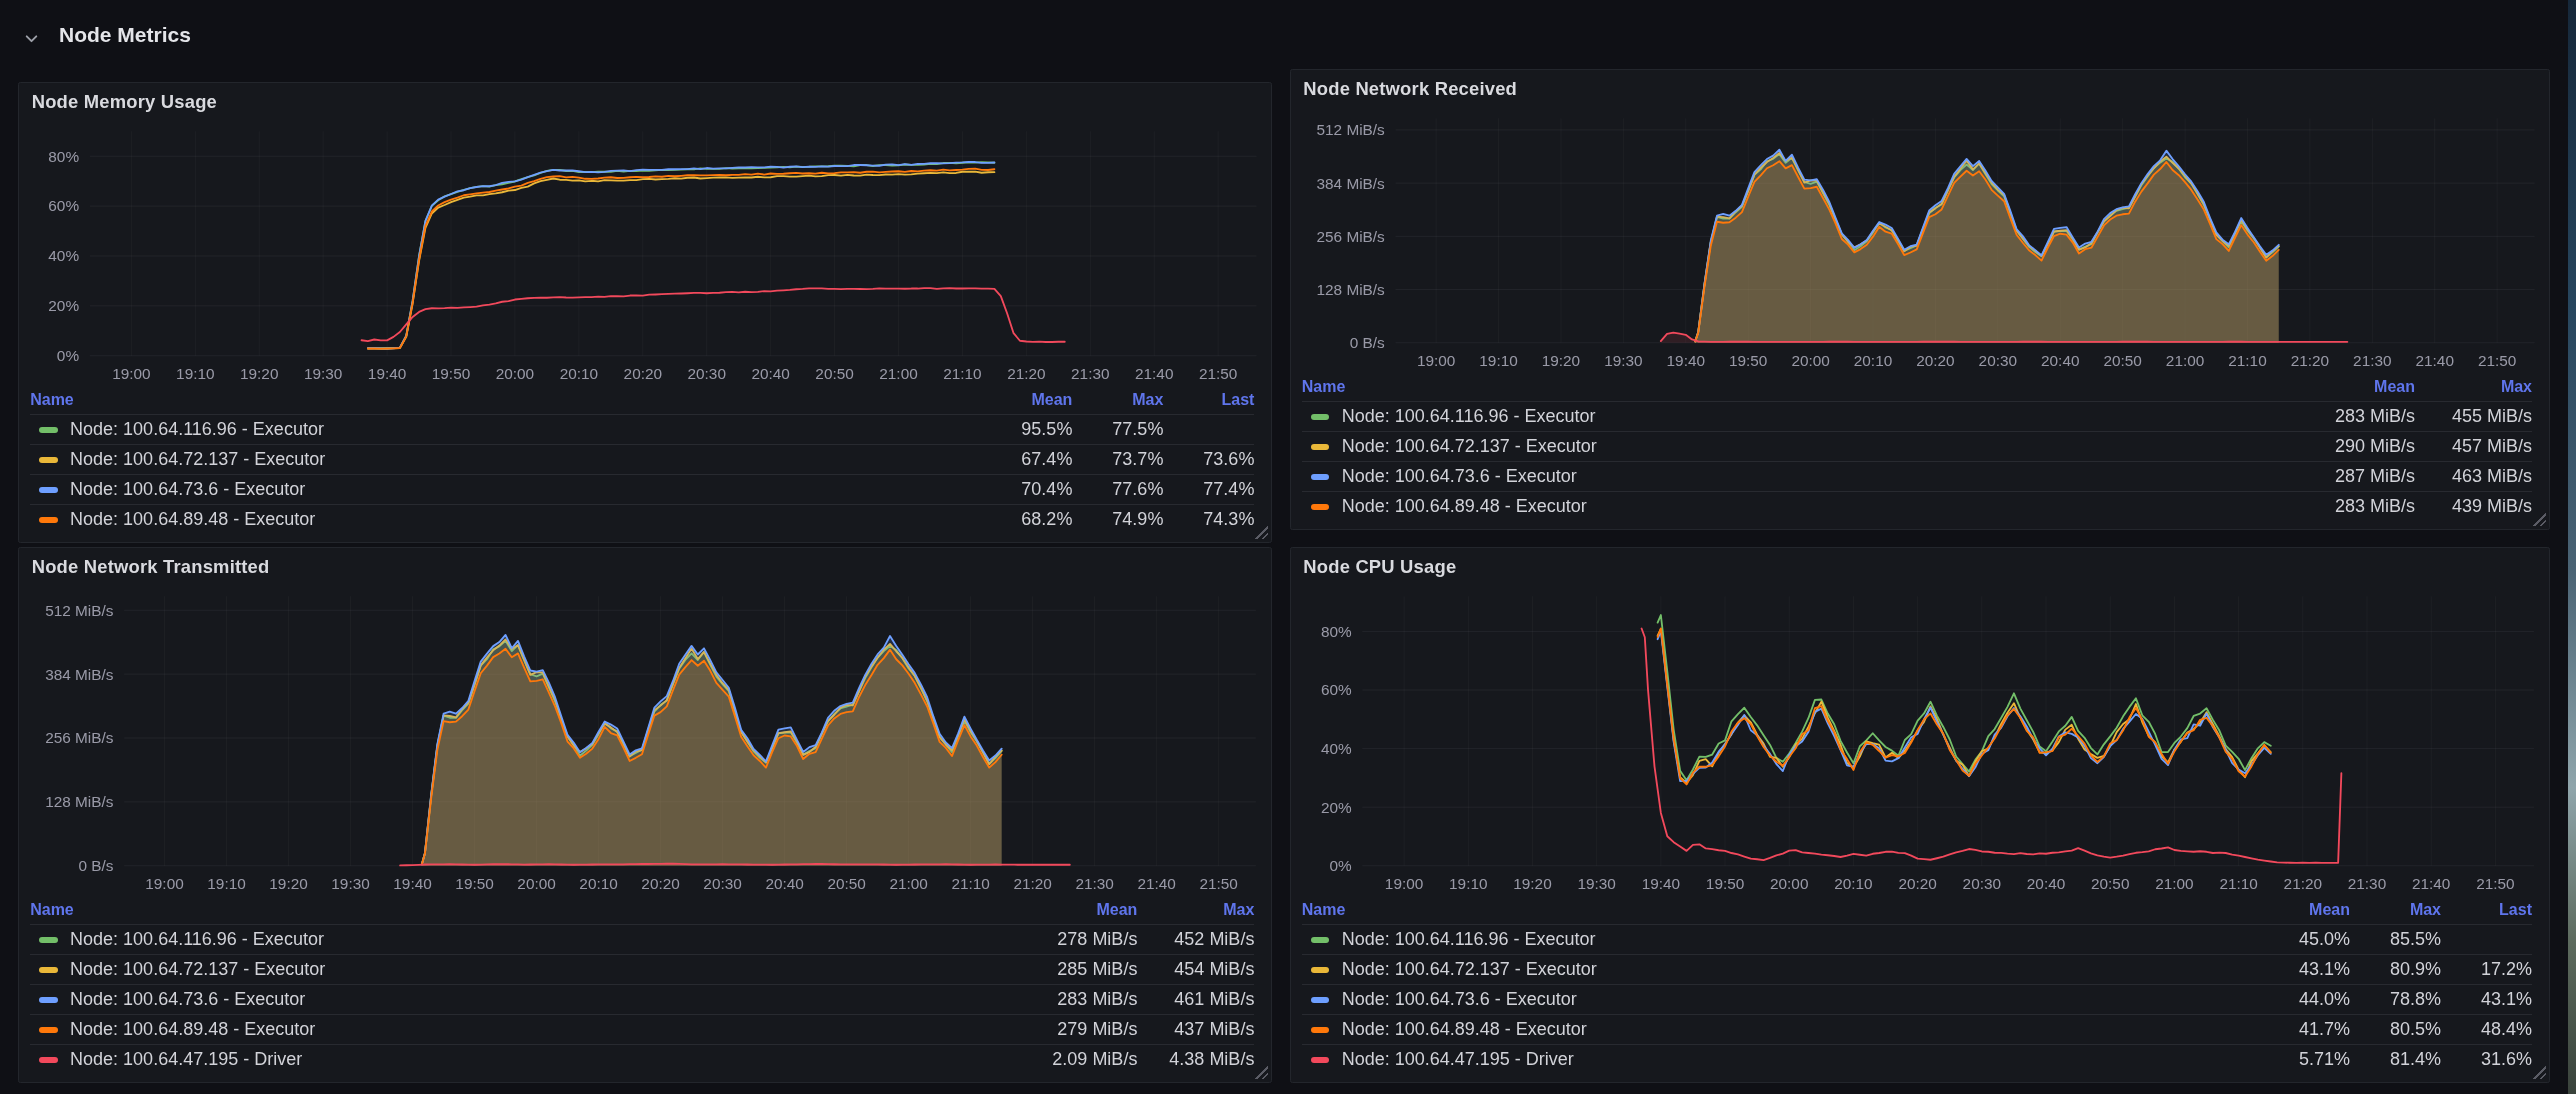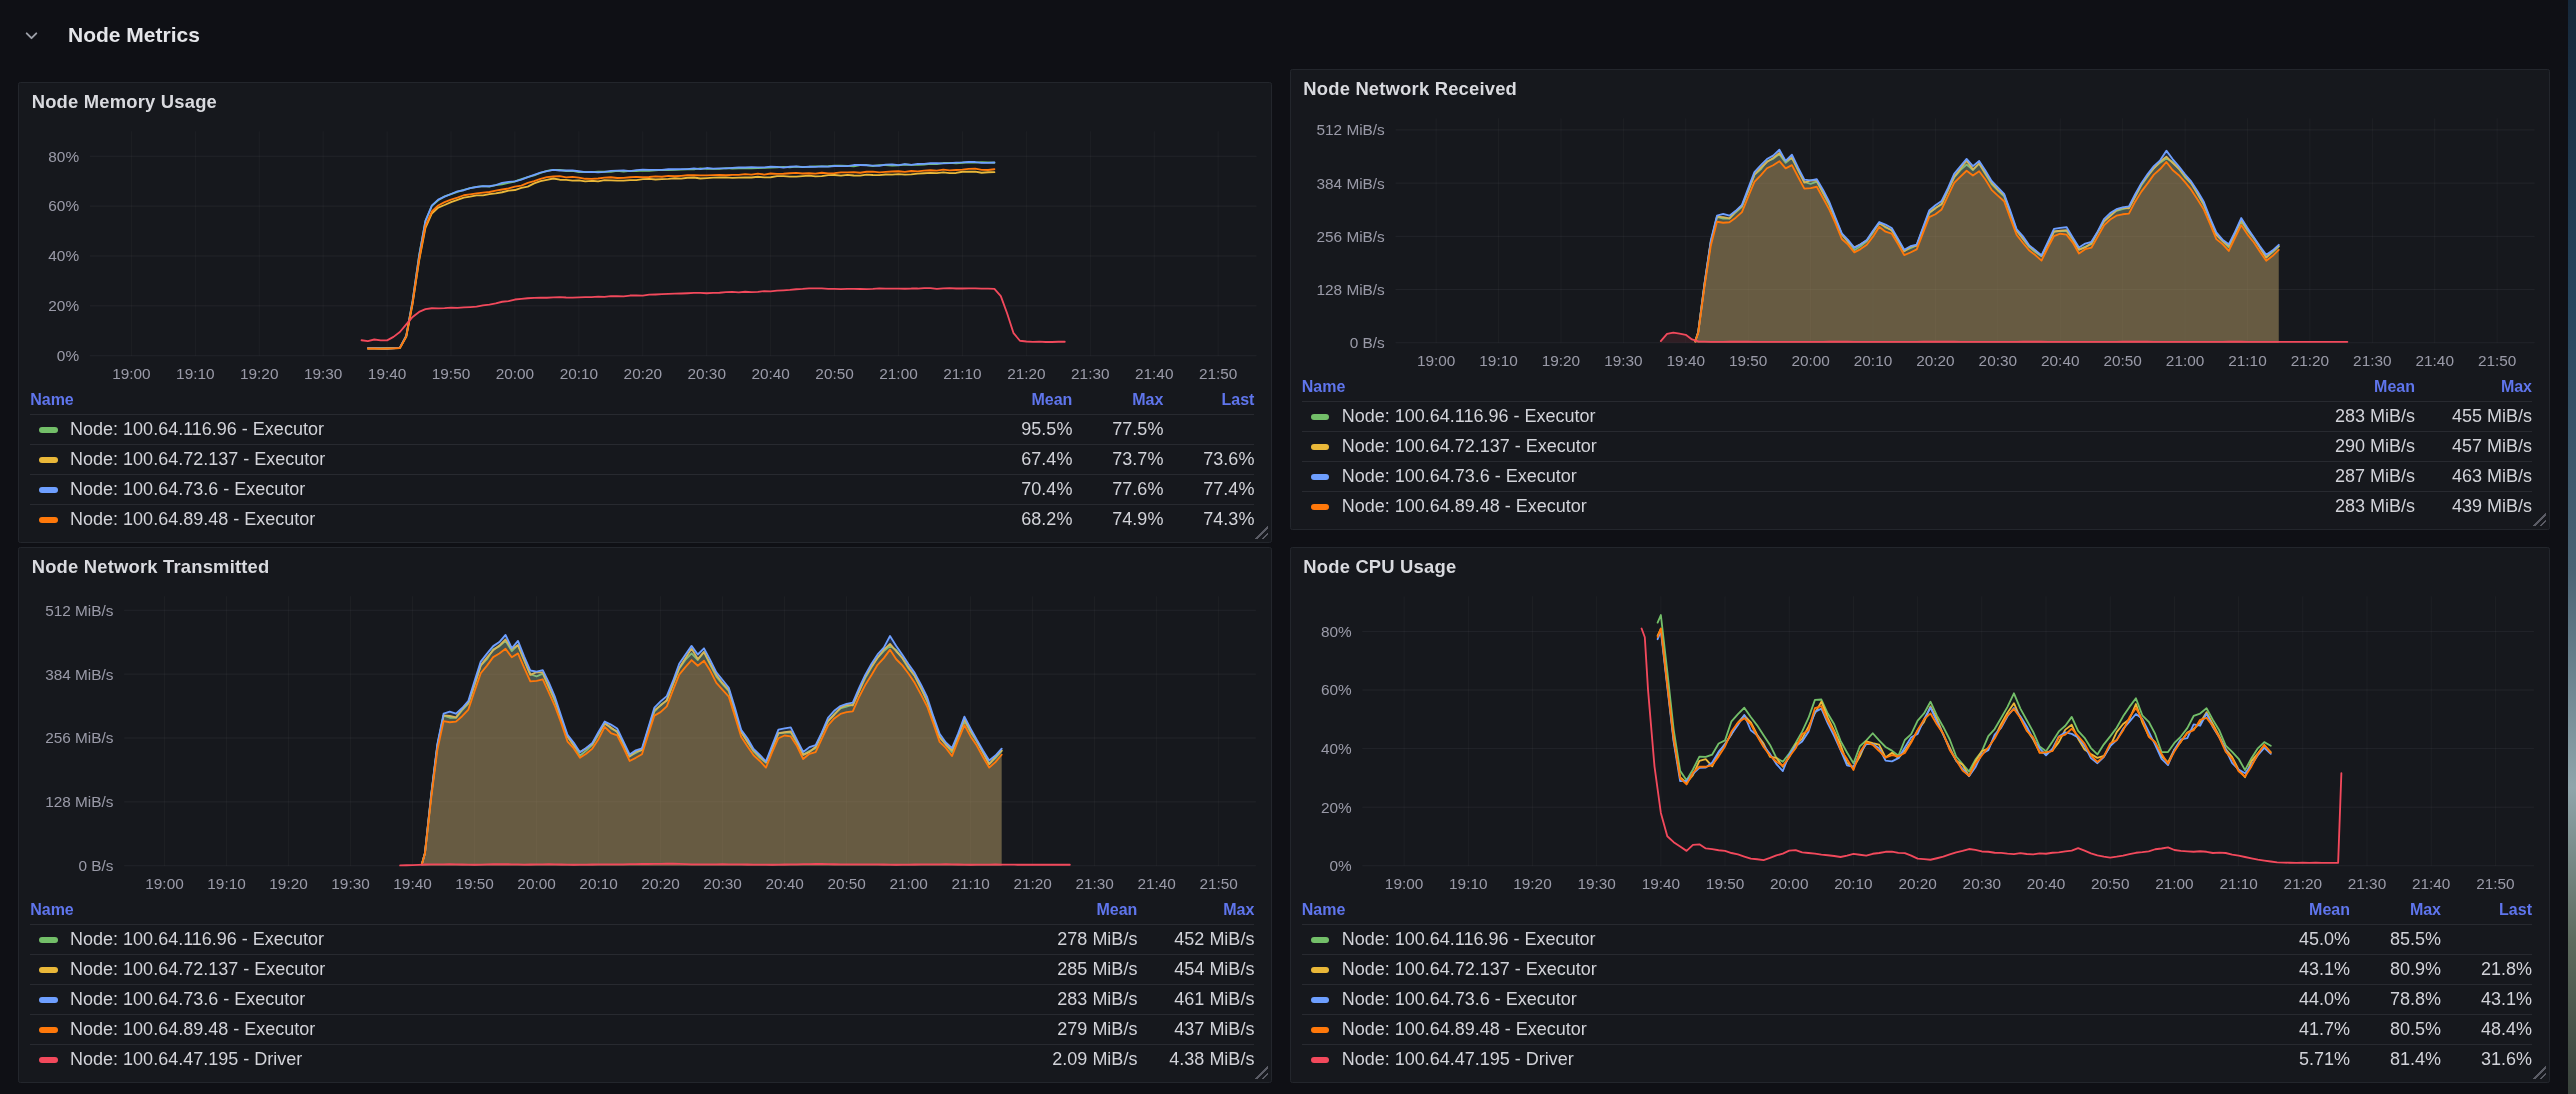--- a/index.html
+++ b/index.html
@@ -1,20 +1,20 @@
 <!DOCTYPE html>
 <html style="font-size:12.3px"><head>
 <meta charset="utf-8">
 <style>
   html,body{margin:0;padding:0;background:#0c0d11;}
   .stage{position:relative;width:2576px;height:1094px;background:#0f1015;
          font-family:"Liberation Sans","DejaVu Sans",sans-serif;overflow:hidden;}
   .wallpaper-edge{position:absolute;right:0;top:0;width:7.7px;height:100%;
     background:linear-gradient(#16283a 0%,#27465e 28%,#4a6374 52%,#8fa5ab 72%,#5d6b5e 86%,#39423b 100%);}
-  .section-header{position:absolute;left:23px;top:23px;display:flex;align-items:center;gap:28px;
+  .section-header{position:absolute;left:23px;top:23px;display:flex;align-items:flex-end;gap:19px;
     color:#e4e5e9;font-size:21px;font-weight:700;cursor:pointer;}
   .section-header .chev{display:inline-flex;color:#9da0a8;}
   .panel{position:absolute;background:#16181d;border:0.8px solid #23262c;border-radius:2.3px;
     display:flex;flex-direction:column;box-sizing:border-box;}
   .p1{left:18.4px;top:82px;width:1254px;height:461px;}
   .p2{left:1290px;top:69px;width:1260px;height:461px;}
   .p3{left:18.4px;top:547px;width:1254px;height:536px;}
   .p4{left:1290px;top:547px;width:1260px;height:536px;}
   .panel-header{flex:0 0 34px;display:flex;align-items:center;padding:1.5px 12.3px 0 12.3px;cursor:pointer;}
   .panel-title{font-size:18.4px;font-weight:600;color:#d9dadf;letter-spacing:0.2px;}
@@ -422,21 +422,21 @@
           <span class="lname">Node: 100.64.116.96 - Executor</span>
           <span class="lval">45.0%</span>
           <span class="lval">85.5%</span>
           <span class="lval"></span>
         </div>
         <div class="lrow">
           <span class="chip" style="background: rgb(234, 184, 57);"></span>
           <span class="lname">Node: 100.64.72.137 - Executor</span>
           <span class="lval">43.1%</span>
           <span class="lval">80.9%</span>
-          <span class="lval">21.8%</span>
+          <span class="lval">17.2%</span>
         </div>
         <div class="lrow">
           <span class="chip" style="background: rgb(110, 159, 255);"></span>
           <span class="lname">Node: 100.64.73.6 - Executor</span>
           <span class="lval">44.0%</span>
           <span class="lval">78.8%</span>
           <span class="lval">43.1%</span>
         </div>
         <div class="lrow">
           <span class="chip" style="background: rgb(255, 120, 10);"></span>

